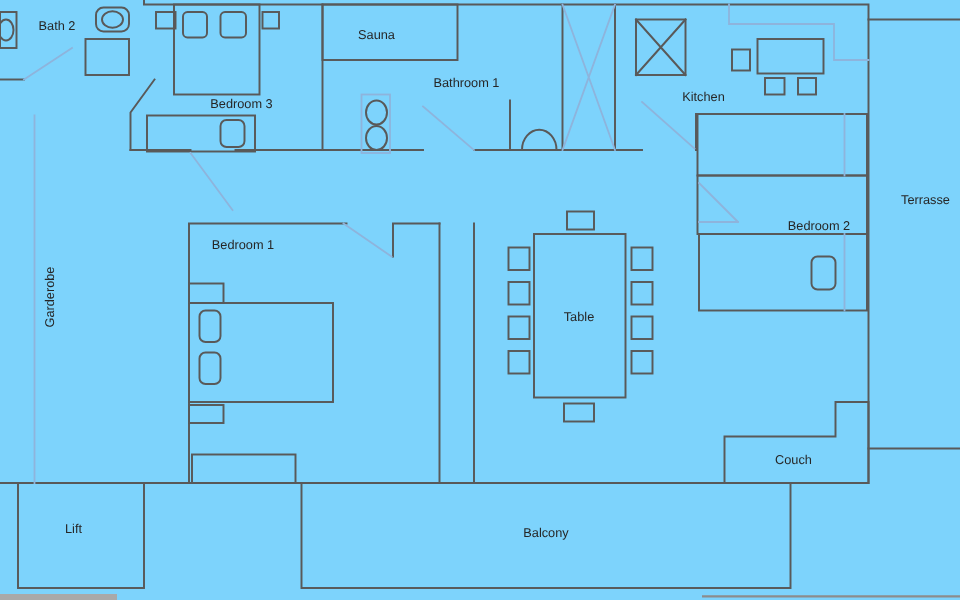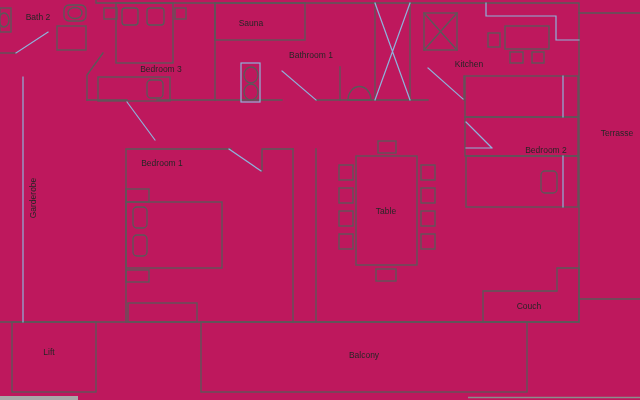--- a/index.html
+++ b/index.html
@@ -1,19 +1,19 @@
 <!DOCTYPE html>
 <html><head>
 <meta charset="utf-8">
 <style>
   html,body{margin:0;padding:0;background:#ffffff;}
   .canvas{
     position:relative;
     width:640px;height:400px;
-    background:#be185d;
+    background:#7dd3fc;
     overflow:hidden;
     font-family:"Liberation Sans", sans-serif;
   }
   svg{display:block;}
   .lbl{
     font-family:"Liberation Sans", sans-serif;
     font-size:8.5px;
     fill:#262626;
   }
 </style>

